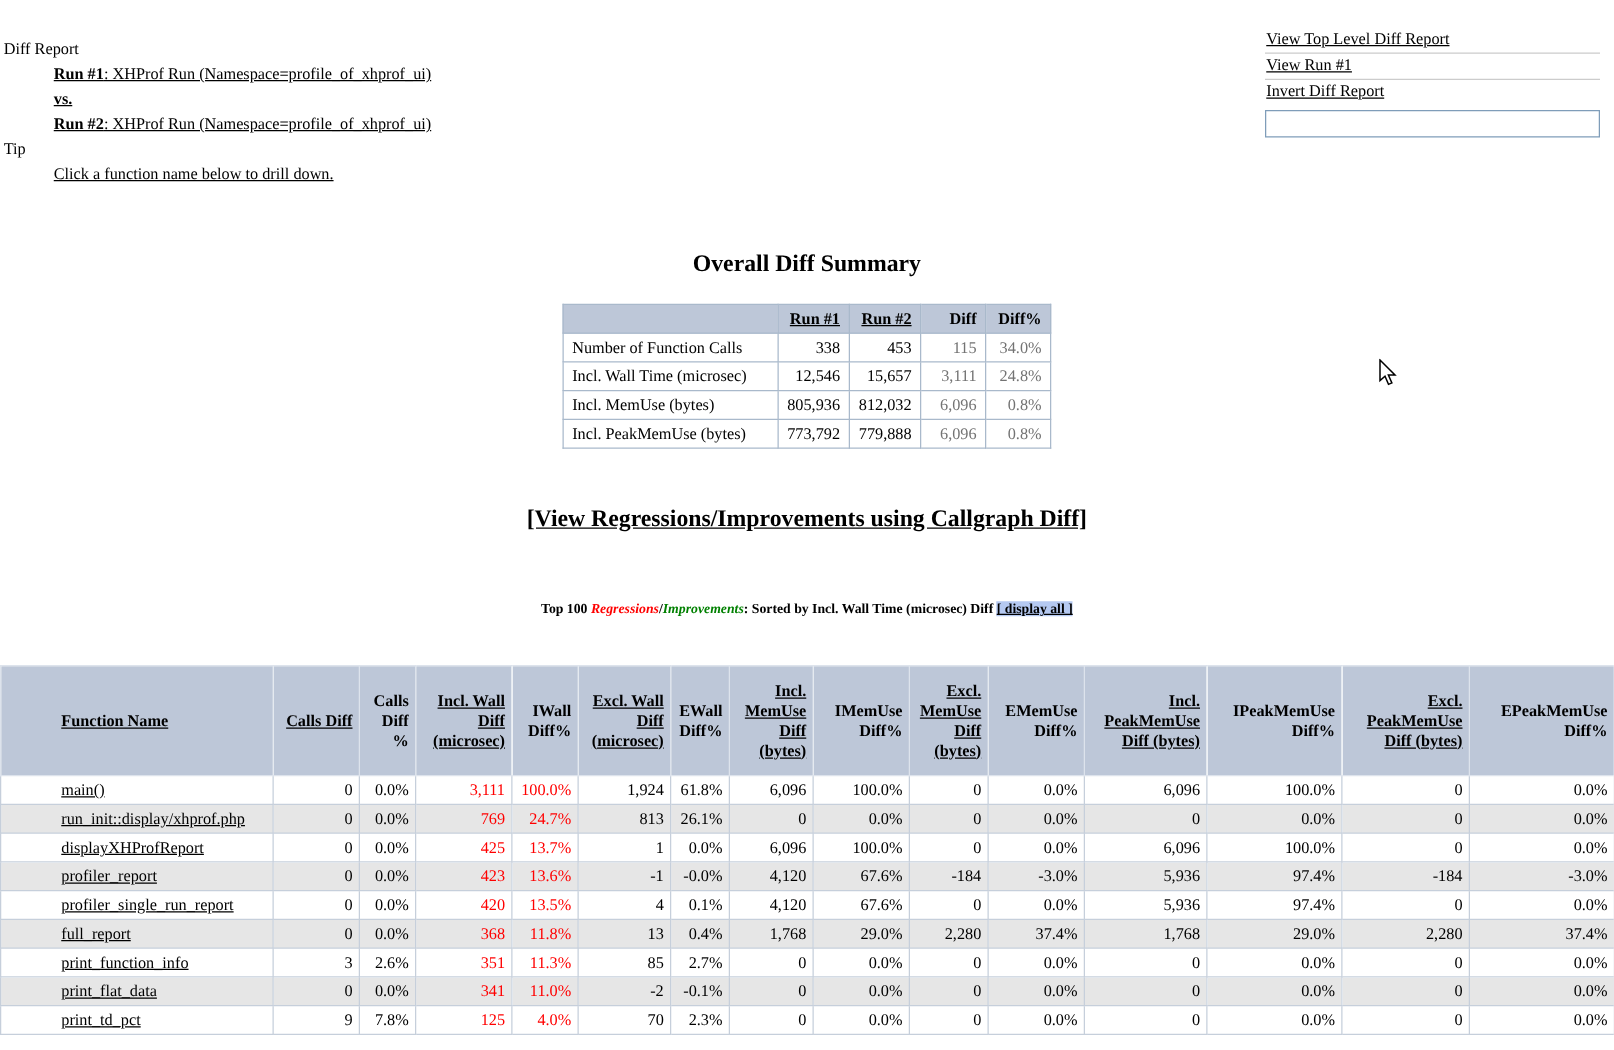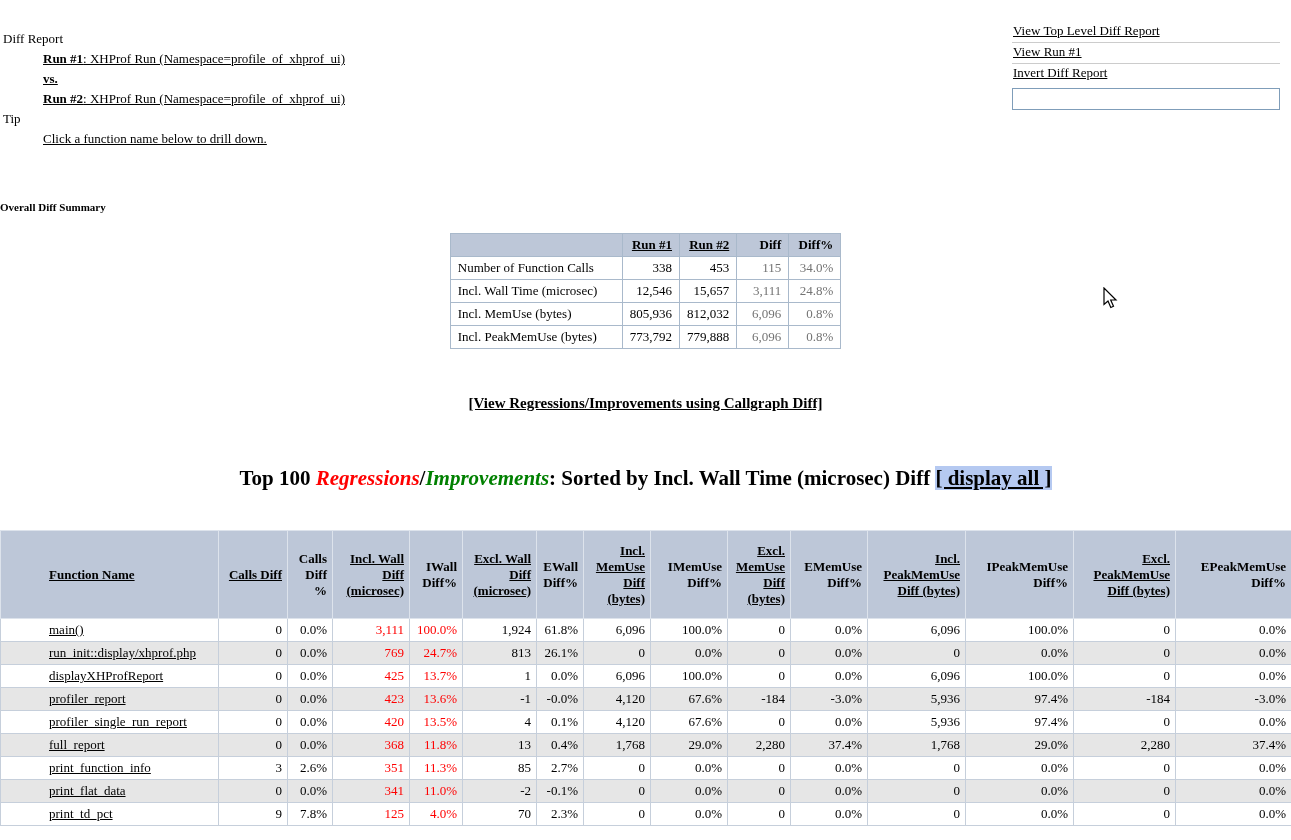--- a/index.html
+++ b/index.html
@@ -22,37 +22,37 @@
   .nav-panel { position: absolute; top: 22px; right: 11px; width: 268px; }
   .nav-row { border-bottom: 1px solid #cccccc; padding: 1px 0 3px 1px; }
   .nav-row.last { border-bottom: none; }
   .run-input {
     width: 268px; height: 22px; margin-top: 4px;
     border: 1px solid #7f9db9; background: #ffffff;
     font-family: "Liberation Serif", serif; font-size: 13px; padding: 2px 4px;
   }
 
   
-  .summary-title { font-size: 11px; font-weight: bold; margin: 52px 0 20px 0; }
+  .summary-title { text-align: center; font-size: 19px; font-weight: bold; margin: 52px 0 20px 0; }
   .summary-table { margin: 0 auto; border-collapse: collapse; }
   .summary-table th, .summary-table td {
     border: 1px solid #a9b9cb; padding: 3px 7px; height: 18px;
     text-align: right; white-space: nowrap;
   }
   .summary-table th { background: #bdc7d8; font-weight: bold; }
   .summary-table td.label { text-align: left; width: 172px; }
   .summary-table td.num { min-width: 52px; }
   .summary-table .red { color: #737373; }
   .summary-table th a { font-weight: bold; }
 
   
-  .callgraph-wrap { text-align: center; margin-top: 46px; font-size: 15px; font-weight: bold; }
-
-  
-  .top100-heading { text-align: center; margin-top: 54px; font-size: 21px; font-weight: bold; }
+  .callgraph-wrap { text-align: center; margin-top: 46px; font-size: 19px; font-weight: bold; }
+
+  
+  .top100-heading { text-align: center; margin-top: 54px; font-size: 11px; font-weight: bold; }
   .top100-heading .regr { color: #ff0000; font-style: italic; }
   .top100-heading .impr { color: #008000; font-style: italic; }
   .top100-heading a.display-all { background: #b5c9f1; font-weight: bold; }
 
   
   .main-table {
     width: 1291px; margin-top: 39px;
     border-collapse: collapse; table-layout: fixed;
   }
   .main-table th, .main-table td {

